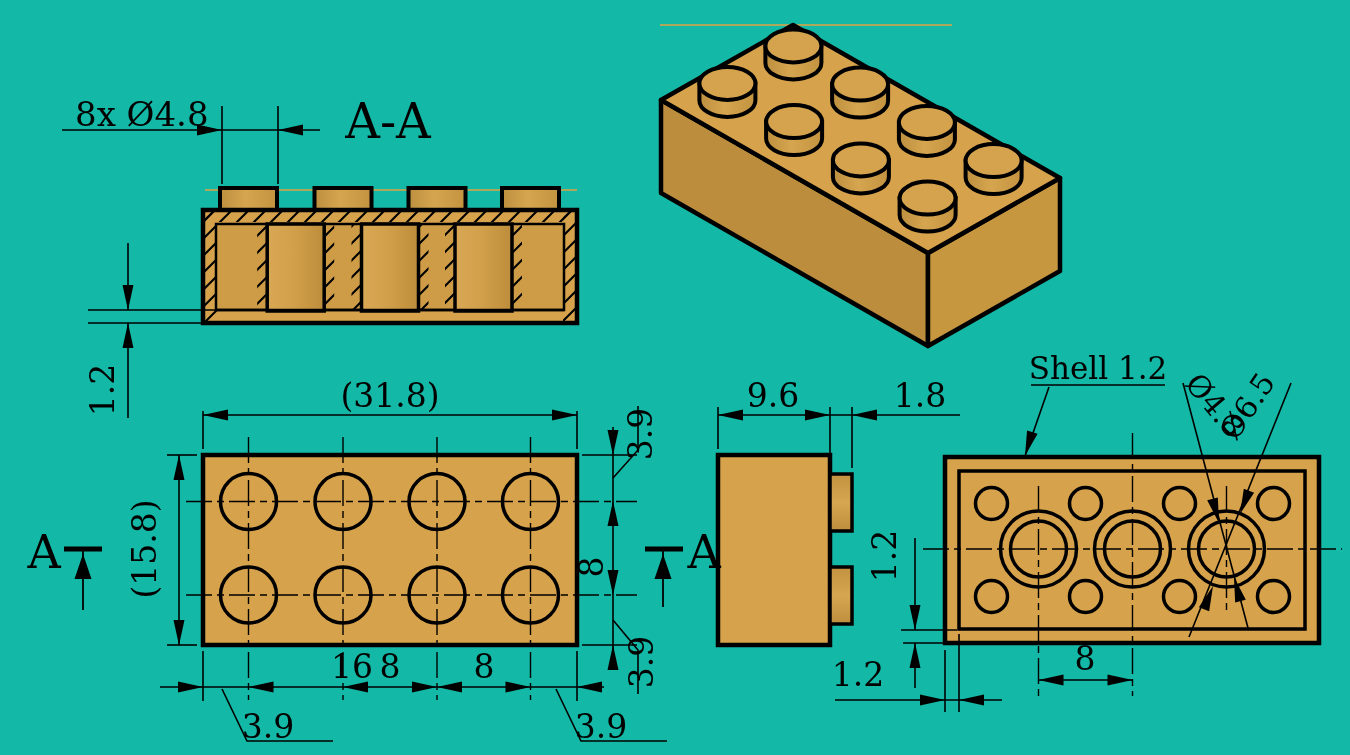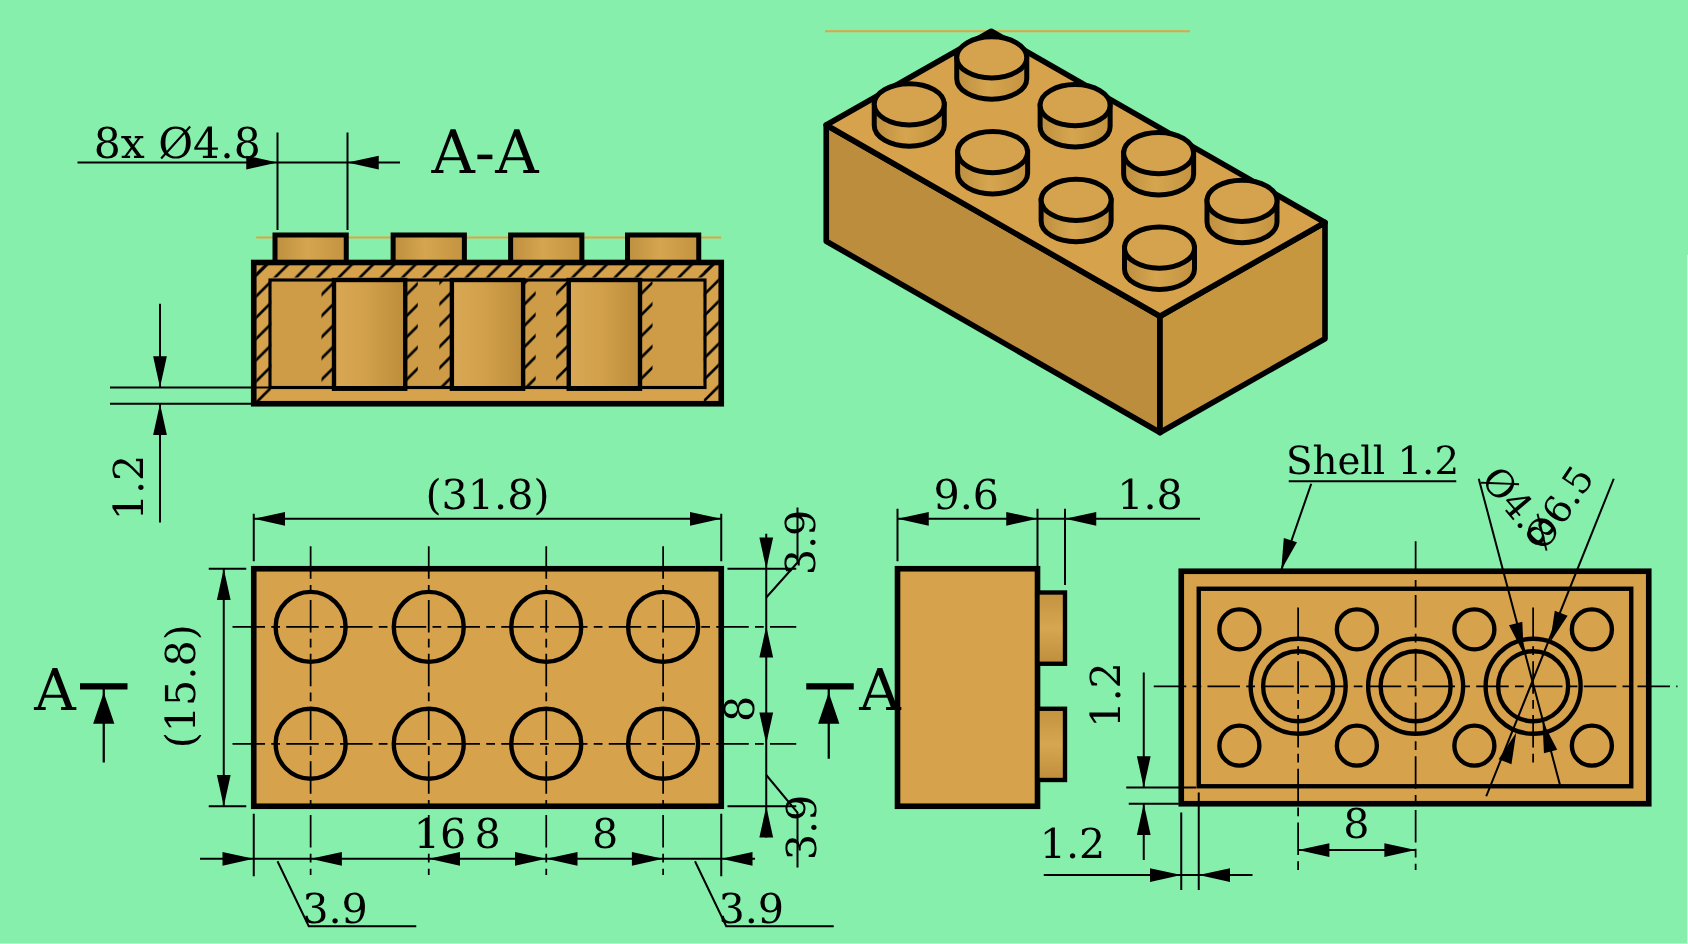--- a/index.html
+++ b/index.html
@@ -1,16 +1,16 @@
 <!DOCTYPE html>
 <html><head>
 <meta charset="utf-8">
 <style>
   html,body{margin:0;padding:0;background:#ffffff;}
-  .canvas{position:relative;width:1350px;height:755px;background:#86efac;overflow:hidden;
+  .canvas{position:relative;width:1350px;height:755px;background:#14b8a6;overflow:hidden;
           font-family:"DejaVu Serif", serif;}
   svg{position:absolute;left:0;top:0;}
   text{font-family:"DejaVu Serif", serif;fill:#000;}
 </style>
 </head>
 <body>
 
 <div class="canvas">
 <svg width="1350" height="755" viewBox="0 0 1350 755">
   <defs>

